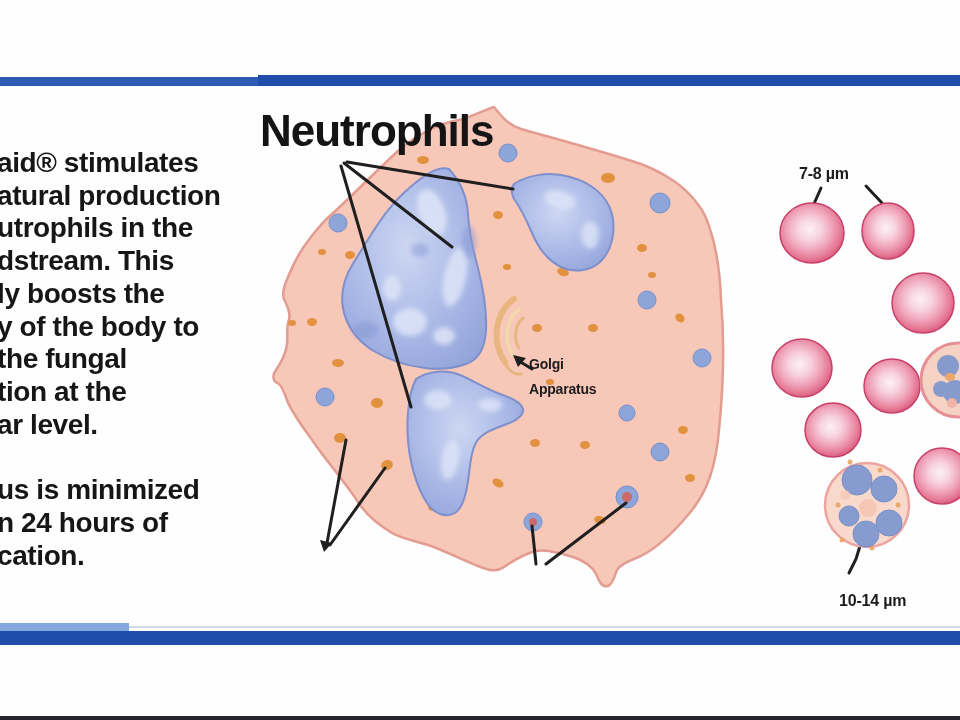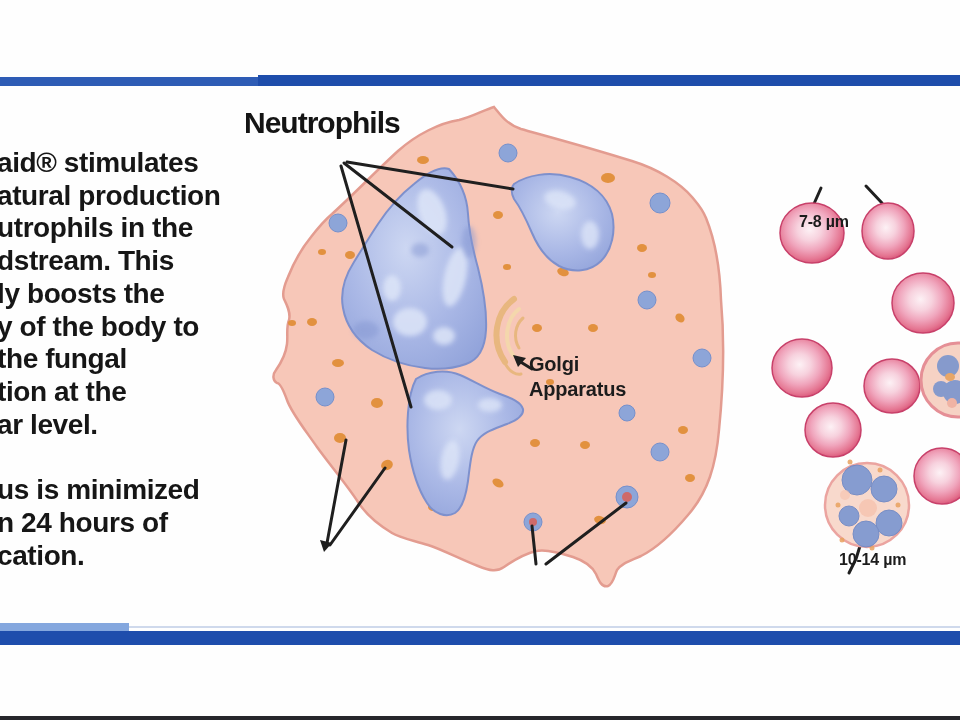--- a/index.html
+++ b/index.html
@@ -17,36 +17,36 @@
   .footer-line{top:716px;width:960px;height:4px;background:#26262b;}
   
   .text-panel{
     position:absolute;left:-3px;top:147px;color:#161616;
     font-weight:bold;font-size:28px;line-height:32.7px;letter-spacing:-0.4px;
     white-space:nowrap;
   }
   .text-panel .tline:nth-child(10){margin-top:33px;}
   
   .fig-title{
-    position:absolute;left:244px;top:106px;color:#141414;
-    font-weight:bold;font-size:30px;letter-spacing:-1px;white-space:nowrap;
+    position:absolute;left:260px;top:106px;color:#141414;
+    font-weight:bold;font-size:44px;letter-spacing:-1px;white-space:nowrap;
   }
   .dlabel{
-    position:absolute;color:#1c1c1c;font-weight:bold;font-size:20px;
+    position:absolute;color:#1c1c1c;font-weight:bold;font-size:14px;
     line-height:23px;white-space:pre-line;letter-spacing:-0.2px;
   }
   .lbl-golgi{left:529px;top:352px;line-height:25px;}
   .lbl-granules{left:261px;top:551px;}
   .lbl-ingested{left:505px;top:571px;}
   .size-label{
     position:absolute;color:#1c1c1c;font-weight:bold;font-size:16px;
     white-space:nowrap;letter-spacing:-0.2px;
   }
-  .lbl-small{left:799px;top:165px;margin-top:48px;}
-  .lbl-large{left:839px;top:551px;}
+  .lbl-small{left:799px;top:165px;}
+  .lbl-large{left:839px;top:592px;}
   .diagram-svg{position:absolute;left:0;top:85px;}
 </style>
 </head>
 <body>
 
 <div class="canvas">
 
   <div class="bar top-bar-left"></div>
   <div class="bar top-bar-right"></div>
   <div class="bar bottom-bar"></div>

